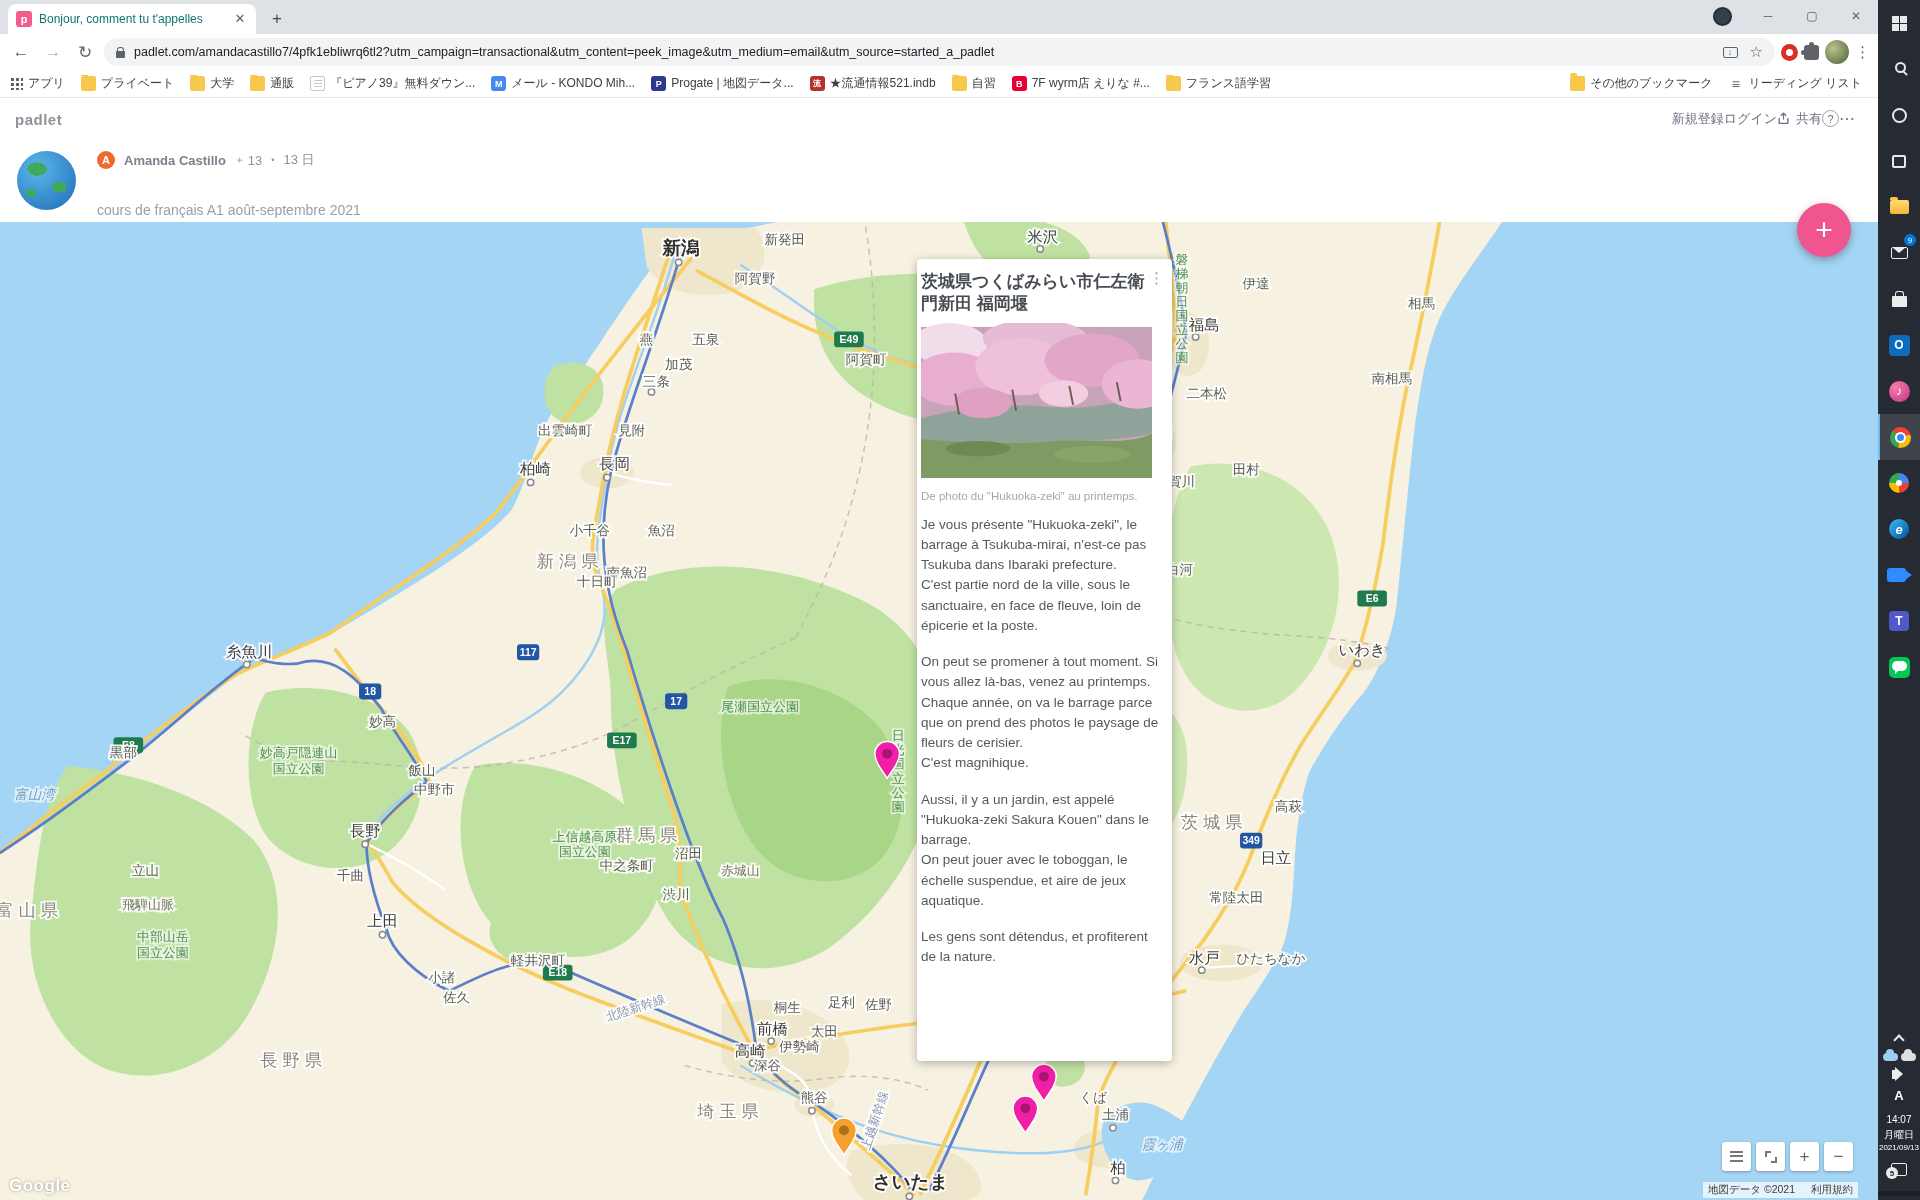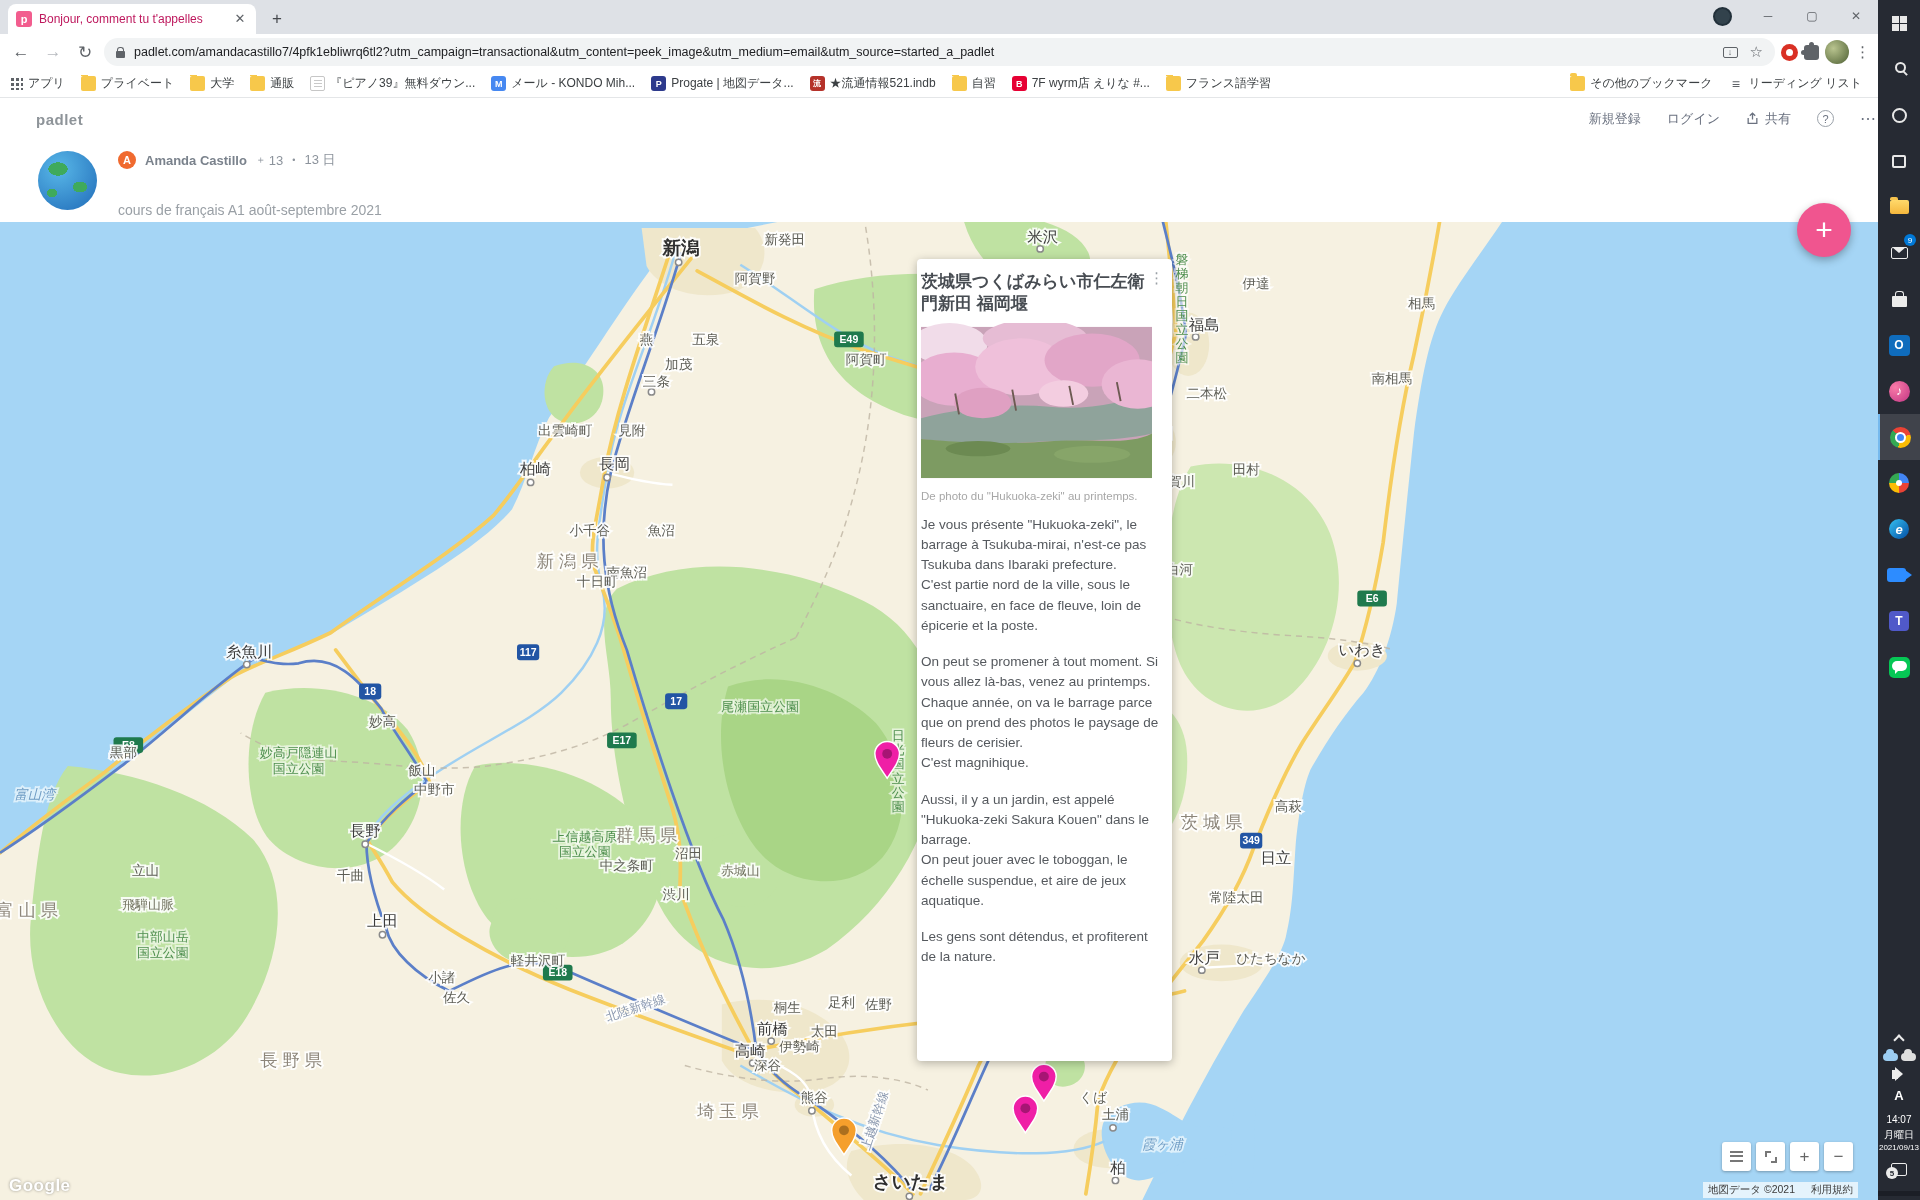--- a/index.html
+++ b/index.html
@@ -3,21 +3,21 @@
 <meta charset="utf-8">
 <style>
   html,body{margin:0;padding:0;width:1920px;height:1200px;overflow:hidden;}
   *{box-sizing:border-box;}
   .screen{position:relative;width:1920px;height:1200px;background:#fff;font-family:"Liberation Sans",sans-serif;overflow:hidden;}
 
   
   .browser{position:absolute;left:0;top:0;width:1878px;height:1200px;}
   .tabstrip{position:absolute;left:0;top:0;width:1878px;height:34px;background:#dee1e6;display:flex;align-items:flex-end;}
   .tab{width:248px;height:30px;background:#fff;border-radius:8px 8px 0 0;margin-left:8px;display:flex;align-items:center;padding:0 8px;gap:7px;}
-  .tab-title{font-size:12px;color:#be185d;white-space:nowrap;overflow:hidden;text-overflow:ellipsis;flex:1;}
+  .tab-title{font-size:12px;color:#0f766e;white-space:nowrap;overflow:hidden;text-overflow:ellipsis;flex:1;}
   .favicon{width:16px;height:16px;border-radius:3px;background:#f25d8e;color:#fff;font-size:11px;font-weight:bold;display:flex;align-items:center;justify-content:center;flex:none;}
   .tab-close{color:#5f6368;font-size:13px;width:16px;height:16px;line-height:16px;text-align:center;border-radius:50%;flex:none;}
   .newtab{width:26px;height:26px;margin:0 0 2px 8px;color:#45484d;font-size:17px;display:flex;align-items:center;justify-content:center;border-radius:50%;}
   .wincontrols{position:absolute;right:0;top:0;height:32px;display:flex;align-items:center;}
   .titlebar-badge{width:19px;height:19px;border-radius:50%;background:#32424c;margin-right:14px;border:2px solid #22303a;}
   .wc{width:44px;height:32px;display:flex;align-items:center;justify-content:center;color:#5f6368;font-size:12px;}
   .toolbar{position:absolute;left:0;top:34px;width:1878px;height:36px;background:#fff;display:flex;align-items:center;padding:0 8px;gap:6px;}
   .navbtn{width:26px;height:26px;display:flex;align-items:center;justify-content:center;font-size:17px;color:#5f6368;border-radius:50%;}
   .navbtn.disabled{color:#b6b9be;}
   .omnibox{flex:1;height:28px;background:#f1f3f4;border-radius:14px;display:flex;align-items:center;padding:0 12px;gap:9px;min-width:0;}
@@ -44,23 +44,23 @@
   .bm-ico.apps{width:13px;height:13px;border-radius:0;background-image:radial-gradient(circle,#5f6368 1.5px,transparent 1.7px);background-size:5px 5px;}
   .bm-ico.page{background:#fff;border:1px solid #c6c6c6;border-radius:2px;}
   .bm-ico.page::after{content:"";width:8px;height:8px;background:repeating-linear-gradient(#c9c9c9 0 1px,transparent 1px 3px);}
   .bm-ico.mail{background:#4688f1;}
   .bm-ico.progate{background:#2d3a8c;}
   .bm-ico.doc-red{background:#b5322a;font-size:8px;}
   .bm-ico.b-red{background:#e60033;}
   .bm-ico.list{background:transparent;color:#5f6368;font-size:14px;font-weight:normal;}
 
   
-  .padlet-header{position:absolute;left:0;top:99px;width:1878px;height:123px;background:#fff;margin-left:21px;}
+  .padlet-header{position:absolute;left:0;top:99px;width:1878px;height:123px;background:#fff;}
   .padlet-logo{position:absolute;left:15px;top:12px;font-size:15px;font-weight:600;color:#8e9499;letter-spacing:.5px;}
-  .padlet-nav{position:absolute;right:22px;top:10px;display:flex;align-items:center;gap:26px;font-size:13px;color:#6b7280;}
+  .padlet-nav{position:absolute;right:22px;top:10px;display:flex;align-items:center;font-size:13px;color:#6b7280;}
   .pnav.share{display:flex;align-items:center;gap:6px;}
   .share-ico{width:13px;height:13px;}
   .pnav-ico.help{width:17px;height:17px;border:1.5px solid #9aa1a9;border-radius:50%;font-size:11px;display:flex;align-items:center;justify-content:center;color:#6b7280;}
   .pnav-ico.more{font-size:16px;letter-spacing:1px;color:#6b7280;}
   .globe{position:absolute;left:17px;top:52px;width:59px;height:59px;border-radius:50%;
     background-image:
       radial-gradient(ellipse 16px 11px at 20px 18px,#3faa5c 60%,transparent 61%),
       radial-gradient(ellipse 12px 9px at 42px 36px,#3faa5c 60%,transparent 61%),
       radial-gradient(ellipse 9px 7px at 14px 42px,#3faa5c 60%,transparent 61%),
       radial-gradient(circle at 35% 30%,#58b7e8 0%,#2e7ec4 75%);}

